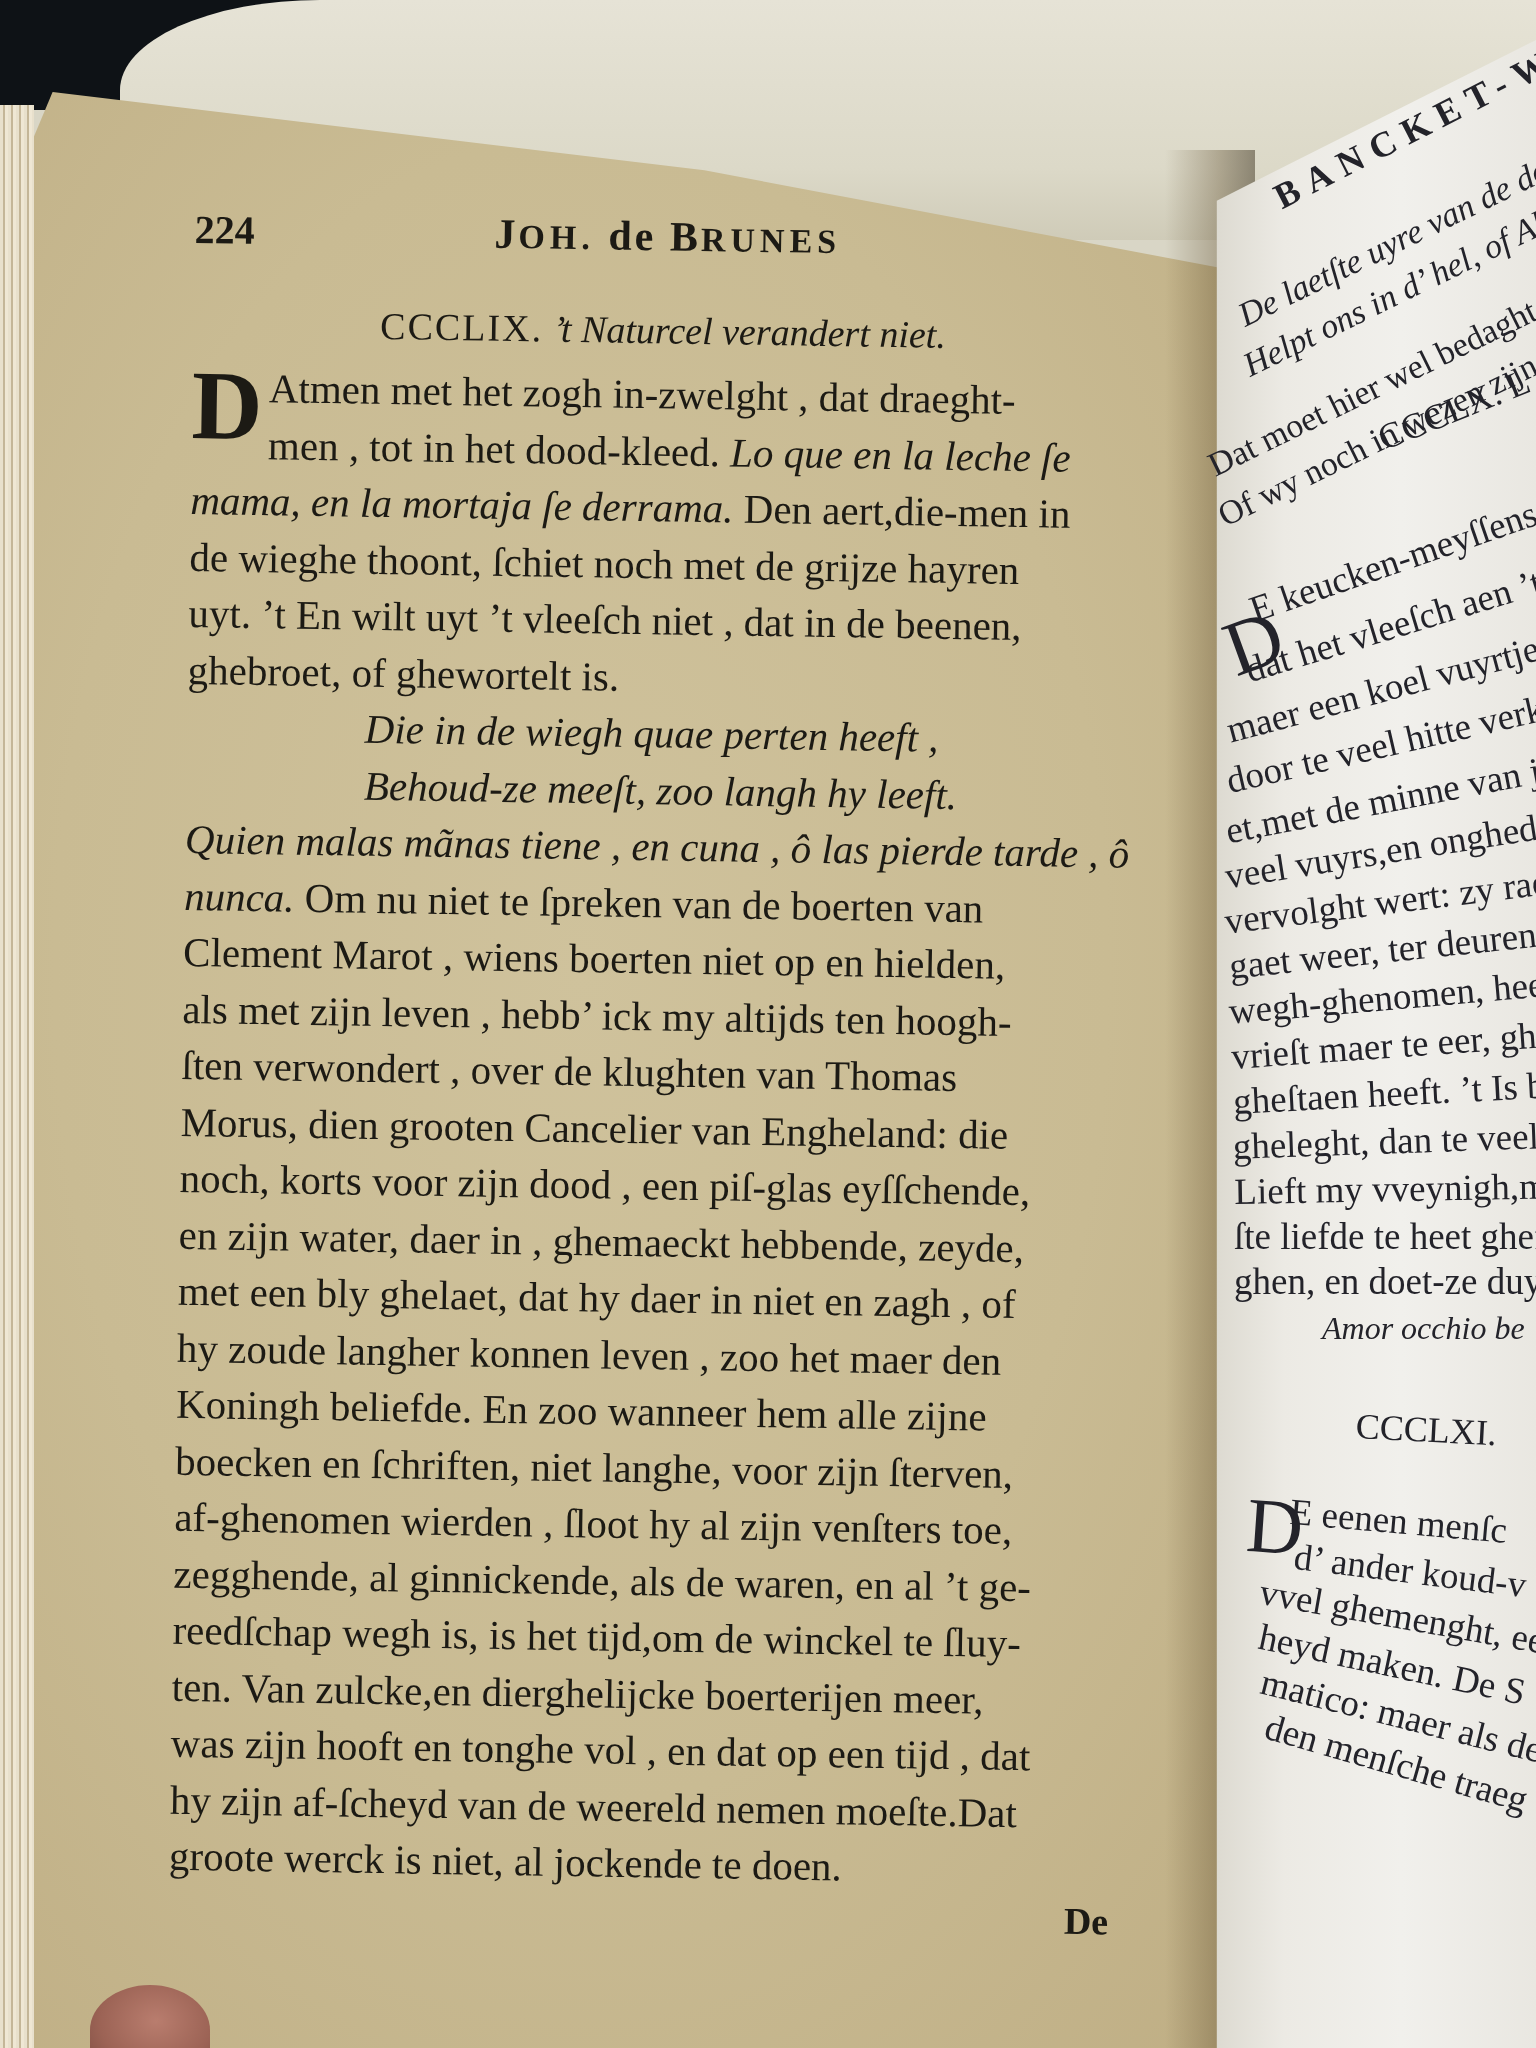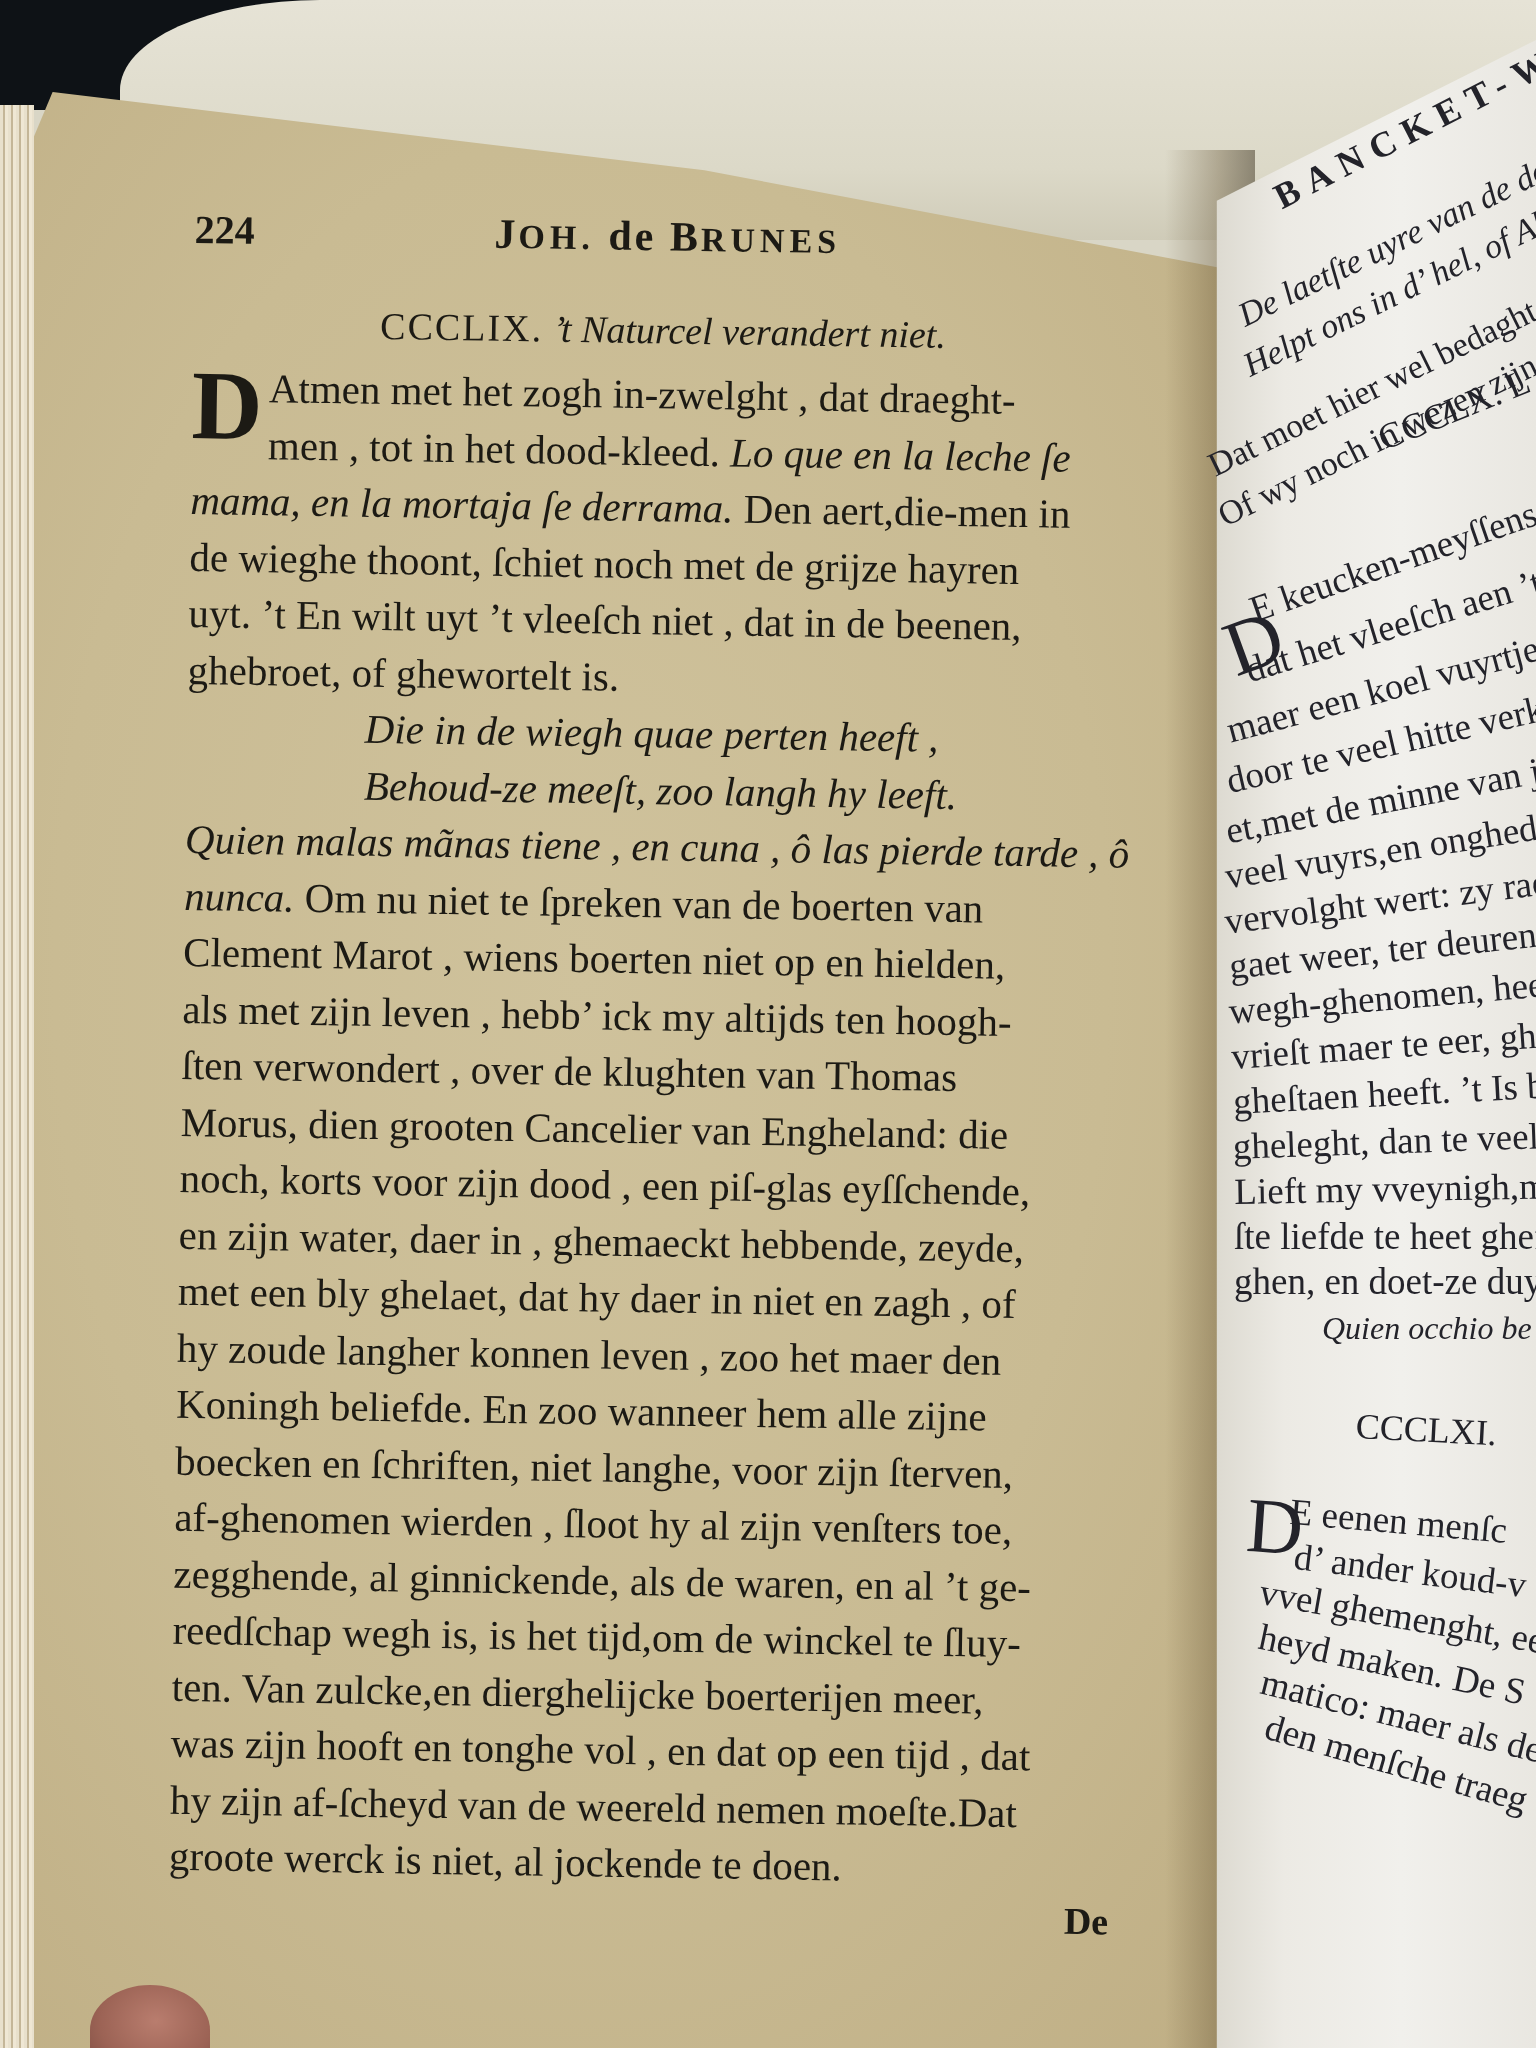--- a/index.html
+++ b/index.html
@@ -170,21 +170,21 @@
   <span class="r-line" style="left:0px;top:780px;transform:rotate(-7deg);">vervolght wert: zy raeck</span>
   <span class="r-line" style="left:5px;top:825px;transform:rotate(-6deg);">gaet weer, ter deuren uy</span>
   <span class="r-line" style="left:5px;top:870px;transform:rotate(-5deg);">wegh-ghenomen, heet</span>
   <span class="r-line" style="left:8px;top:915px;transform:rotate(-4deg);">vrieſt maer te eer, ghel</span>
   <span class="r-line" style="left:10px;top:960px;transform:rotate(-3deg);">gheſtaen heeft.  ’t Is b</span>
   <span class="r-line" style="left:10px;top:1005px;transform:rotate(-2deg);">gheleght, dan te veel</span>
   <span class="r-line" style="left:12px;top:1050px;transform:rotate(-1deg);">Lieft my vveynigh,m</span>
   <span class="r-line" style="left:12px;top:1095px;">ſte liefde te heet ghef</span>
   <span class="r-line" style="left:12px;top:1140px;">ghen, en doet-ze duy</span>
 
-  <span class="r-line" style="left:100px;top:1190px;font-style:italic;font-size:32px;">Quien occhio be</span>
+  <span class="r-line" style="left:100px;top:1190px;font-style:italic;font-size:32px;">Amor occhio be</span>
 
   <span class="r-chap" style="left:135px;top:1285px;transform:rotate(3deg);">CCCLXI.</span>
 
   <span class="r-line r-dropcap" style="left:28px;top:1360px;transform:rotate(4deg);">D</span>
   <span class="r-line" style="left:70px;top:1370px;transform:rotate(5deg);">E eenen menſc</span>
   <span class="r-line" style="left:75px;top:1415px;transform:rotate(7deg);">d’ ander koud-v</span>
   <span class="r-line" style="left:42px;top:1450px;transform:rotate(10deg);">vvel ghemenght,  ee</span>
   <span class="r-line" style="left:42px;top:1495px;transform:rotate(12deg);">heyd maken.  De S</span>
   <span class="r-line" style="left:45px;top:1540px;transform:rotate(14deg);">matico: maer als de f</span>
   <span class="r-line" style="left:50px;top:1585px;transform:rotate(16deg);">den menſche traeg</span>

